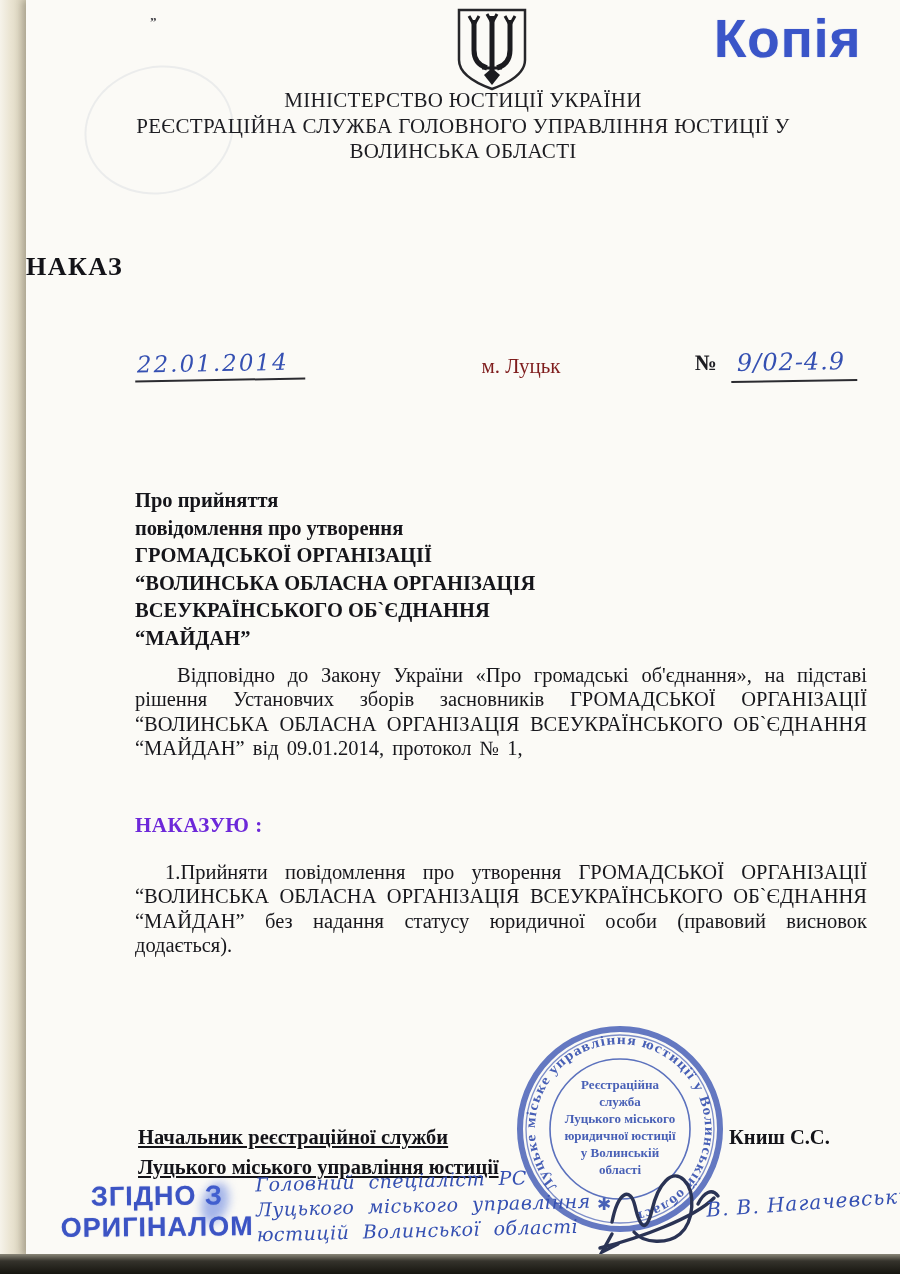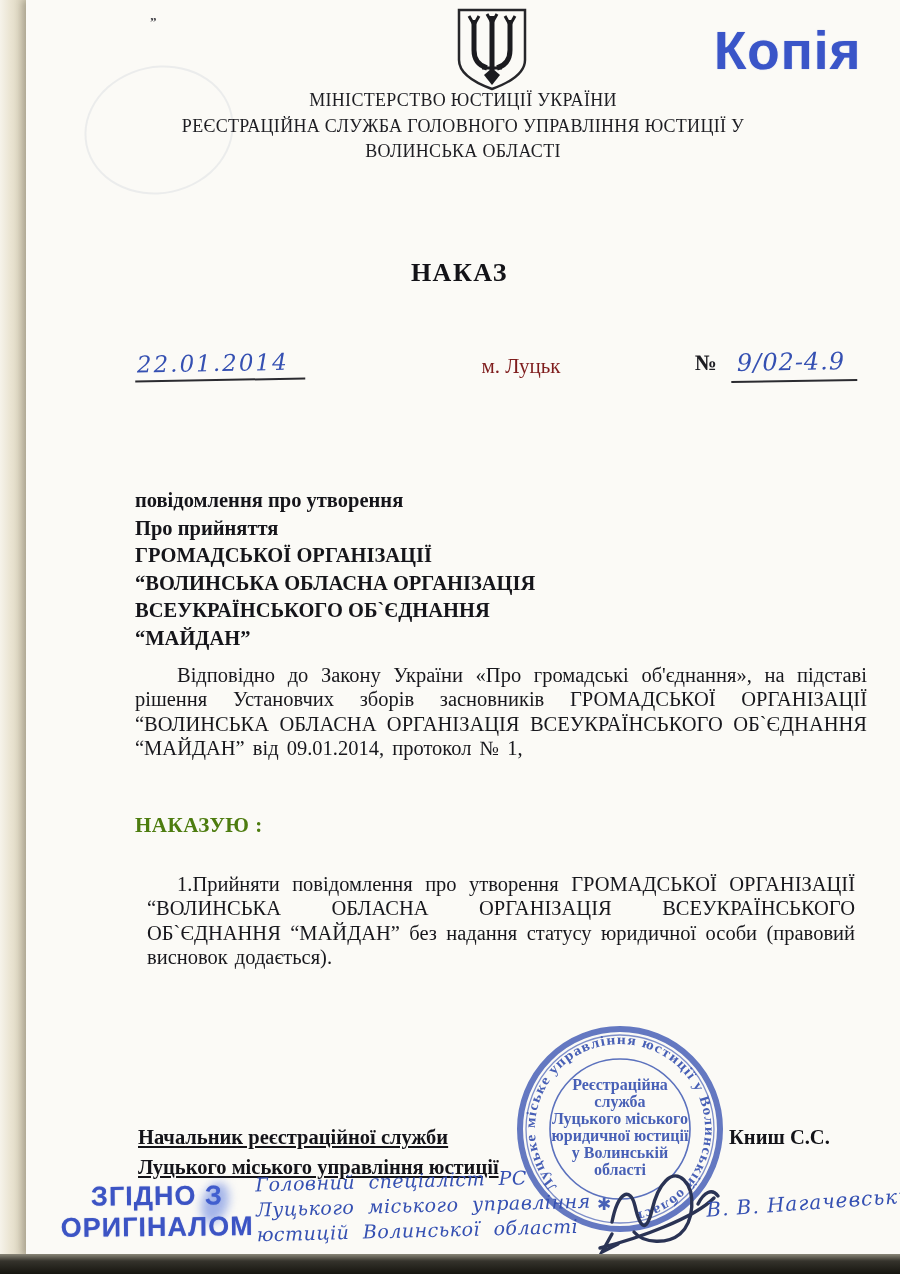--- a/index.html
+++ b/index.html
@@ -25,34 +25,34 @@
   .ghost-circle {
     position:absolute; left:58px; top:66px; width:150px; height:128px;
     border:2px solid rgba(135,148,170,.13); border-radius:50%;
     transform:rotate(-12deg);
   }
   .corner-mark { position:absolute; left:124px; top:14px; font-size:13px; font-weight:bold; color:#3a3a40; }
 
   .trident { position:absolute; left:428px; top:7px; width:76px; height:86px; }
 
   .copy-stamp {
-    position:absolute; left:688px; top:20px; width:186px;
+    position:absolute; left:688px; top:8px; width:186px;
     font-family:"Liberation Sans", sans-serif; font-weight:bold;
     font-size:53px; color:#3a55c8; letter-spacing:1px;
     text-shadow:0 0 1px rgba(58,85,200,.55);
   }
 
   .org-header {
     position:absolute; left:40px; top:88px; width:794px; text-align:center;
-    font-size:18px; line-height:25.5px; color:#1d1d22; letter-spacing:.3px;
+    font-size:21px; line-height:25.5px; color:#1d1d22; letter-spacing:.3px;
   }
   .org-header .bold { font-weight:bold; color:#141418; }
 
   .order-title {
-    position:absolute; left:0; top:258px; width:867px; text-align:center;
+    position:absolute; left:0; top:252px; width:867px; 
     font-weight:bold; font-size:26px; letter-spacing:1.5px; color:#131318;
   }
 
   .order-meta { position:absolute; left:109px; top:346px; width:732px; height:44px; }
   .hw { font-family:"DejaVu Serif", serif; font-style:italic; color:#3550b2; }
   .hw-date {
     position:absolute; left:0; top:4px; font-size:23px; letter-spacing:2px;
     border-bottom:2px solid #2b2b30; padding:0 16px 3px 2px; transform:rotate(-1deg);
   }
   .meta-city { position:absolute; left:306px; top:8px; width:160px; text-align:center; font-size:21px; color:#7f1d1d; }
@@ -69,43 +69,43 @@
   }
 
   .para1 {
     position:absolute; left:109px; top:663px; width:732px;
     font-size:20.5px; line-height:24.4px; color:#17171c;
     text-align:justify; text-indent:42px; word-spacing:3px;
   }
 
   .resolve {
     position:absolute; left:109px; top:813px;
-    font-weight:bold; font-size:21px; letter-spacing:.5px; color:#4d7c0f;
+    font-weight:bold; font-size:21px; letter-spacing:.5px; color:#6d28d9;
   }
 
   .items {
     position:absolute; left:109px; top:860px; width:732px;
     font-size:20.5px; line-height:24.4px; color:#17171c; text-align:justify;
   }
-  .items p { margin:12px; text-indent:30px; word-spacing:2px; }
+  .items p { margin:0; text-indent:30px; word-spacing:2px; }
 
   .sign-title {
     position:absolute; left:112px; top:1122px;
     font-weight:bold; font-size:20.5px; line-height:30px; color:#131318;text-decoration:underline;
   }
   .sign-name { position:absolute; left:703px; top:1126px; font-weight:bold; font-size:20.5px; color:#131318; }
 
   .round-stamp {
     position:absolute; left:479px; top:1014px; width:230px; height:230px;
     mix-blend-mode:multiply; opacity:.93;
   }
   .round-stamp svg { position:absolute; left:0; top:0; }
   .stamp-center {
     position:absolute; left:33px; top:62px; width:164px; text-align:center;
-    font-weight:bold; font-size:16px; line-height:17px; color:#3b56b8;
+    font-weight:bold; font-size:13px; line-height:17px; color:#3b56b8;
   }
   .stamp-star { position:absolute; left:92px; top:180px; font-size:17px; color:#3b56b8; }
 
   .verify-stamp {
     position:absolute; left:24px; top:1181px; width:214px; text-align:center;
     font-family:"Liberation Sans", sans-serif; font-weight:bold;
     font-size:27px; line-height:31px; letter-spacing:1px; color:#3c54c4;
     transform:rotate(-0.5deg); text-shadow:0 0 1px rgba(60,84,196,.5);
   }
   .smudge {
@@ -167,22 +167,22 @@
   <div class="order-meta">
     <span class="hw hw-date">22.01.2014</span>
     <span class="meta-city">м. Луцьк</span>
     <span class="num-group">
       <span class="num-label">№</span>
       <span class="hw hw-number">9/02-4.9</span>
     </span>
   </div>
 
   <div class="subject">
+    <div>Про прийняття</div>
     <div>повідомлення про утворення</div>
-    <div>Про прийняття</div>
     <div>ГРОМАДСЬКОЇ ОРГАНІЗАЦІЇ</div>
     <div>“ВОЛИНСЬКА ОБЛАСНА ОРГАНІЗАЦІЯ</div>
     <div>ВСЕУКРАЇНСЬКОГО ОБ`ЄДНАННЯ</div>
     <div>“МАЙДАН”</div>
   </div>
 
   <div class="para1">Відповідно до Закону України «Про громадські об'єднання», на підставі рішення Установчих зборів засновників ГРОМАДСЬКОЇ ОРГАНІЗАЦІЇ “ВОЛИНСЬКА ОБЛАСНА ОРГАНІЗАЦІЯ ВСЕУКРАЇНСЬКОГО ОБ`ЄДНАННЯ “МАЙДАН” від 09.01.2014, протокол № 1,</div>
 
   <div class="resolve">НАКАЗУЮ :</div>
 

